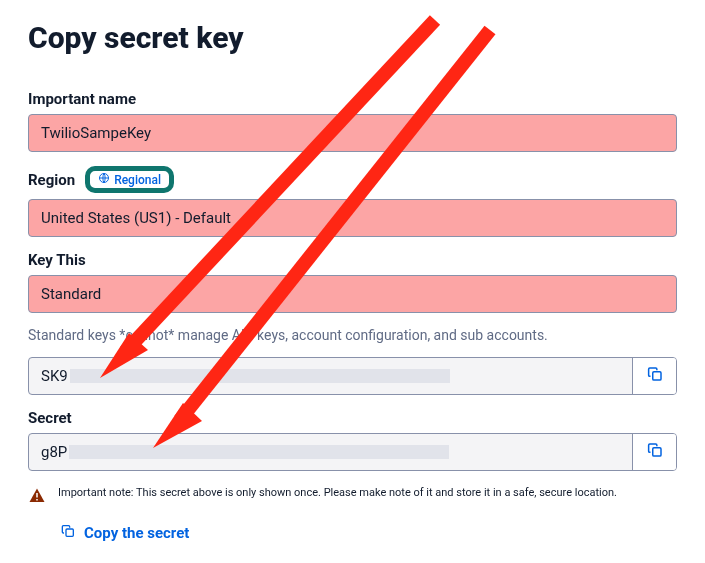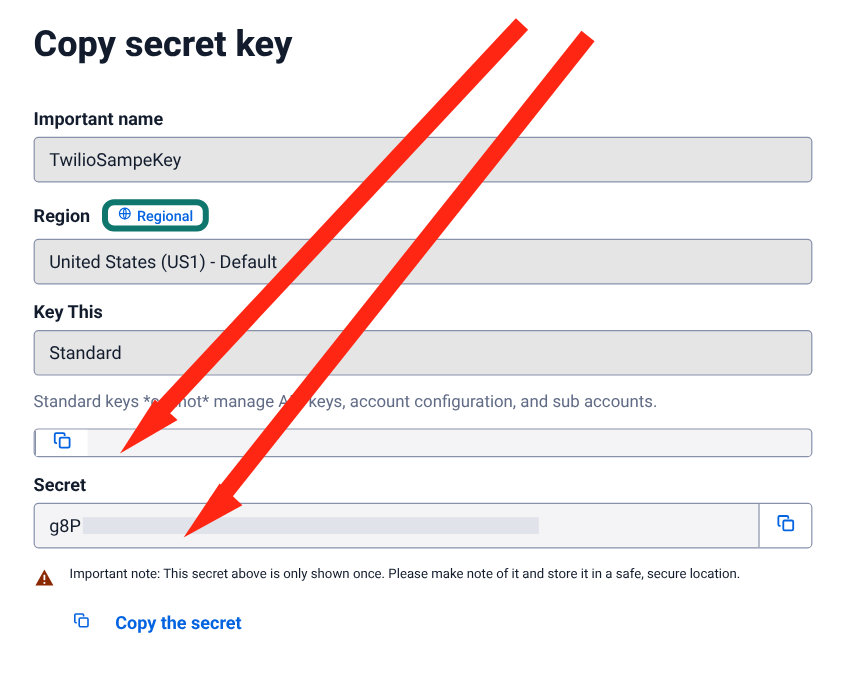--- a/index.html
+++ b/index.html
@@ -46,21 +46,21 @@
       border-radius: 10px;
     }
     .badge svg {
       width: 12px;
       height: 12px;
     }
     .input-box {
       width: 100%;
       border: 1px solid #8891aa;
       border-radius: 4px;
-      background: #e5e5e5;
+      background: #fca5a5;
       padding: 9px 12px;
       font-size: 15px;
       color: #121c2d;
     }
     .helper {
       font-size: 14px;
       color: #606b85;
       margin-top: 6px;
       margin-bottom: 14px;
     }
@@ -114,21 +114,21 @@
       margin-top: 2px;
     }
     .note-text {
       font-size: 11px;
       color: #121c2d;
       line-height: 1.4;
     }
     .copy-secret-link {
       display: inline-flex;
       align-items: center;
-      gap: 20px;
+      gap: 8px;
       color: #0263e0;
       font-weight: 700;
       font-size: 15px;
       margin-top: 14px;
       margin-left: 32px;
       cursor: pointer;
     }
     .copy-secret-link svg {
       width: 16px;
       height: 16px;
@@ -178,20 +178,24 @@
   <div class="label-row">
     <label>Key This</label>
   </div>
   <div class="input-box">Standard</div>
 </div>
 <div class="helper">Standard keys *cannot* manage API keys, account configuration, and sub accounts.</div>
 
 
 <div class="field">
   <div class="copy-field">
+    <div class="value-wrap">
+      <span class="value-text">SK9</span>
+      <span class="mask"></span>
+    </div>
     <div class="copy-btn">
       <span>
         <svg viewBox="0 0 24 24" fill="none" stroke-width="2">
           <rect x="9" y="9" width="11" height="11" rx="1.5"></rect>
           <path d="M6 15H5a1.5 1.5 0 0 1-1.5-1.5v-8A1.5 1.5 0 0 1 5 4h8A1.5 1.5 0 0 1 14.5 5.5V7"></path>
         </svg>
       </span>
     </div>
   </div>
 </div>

